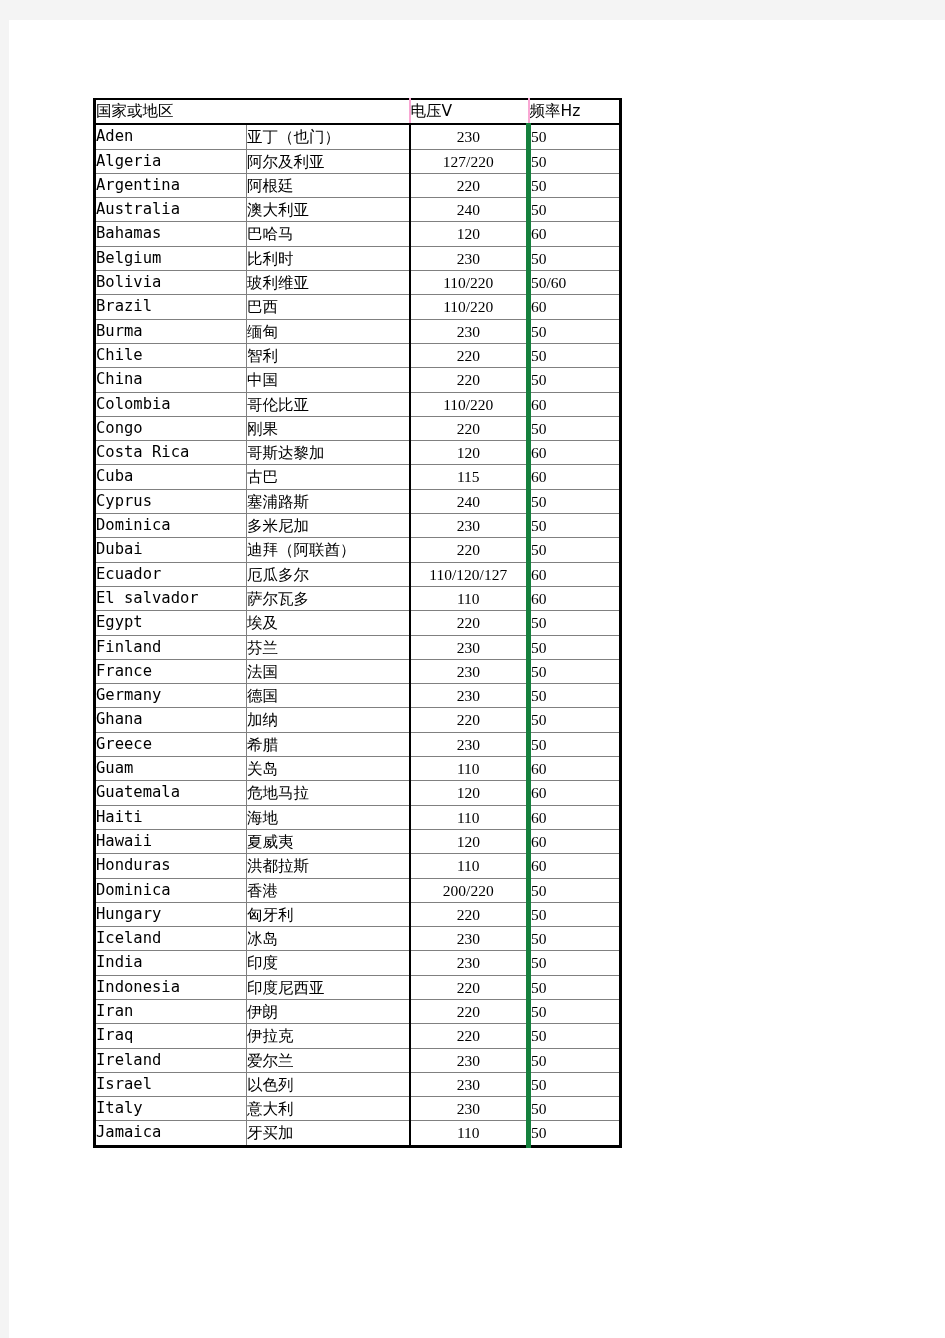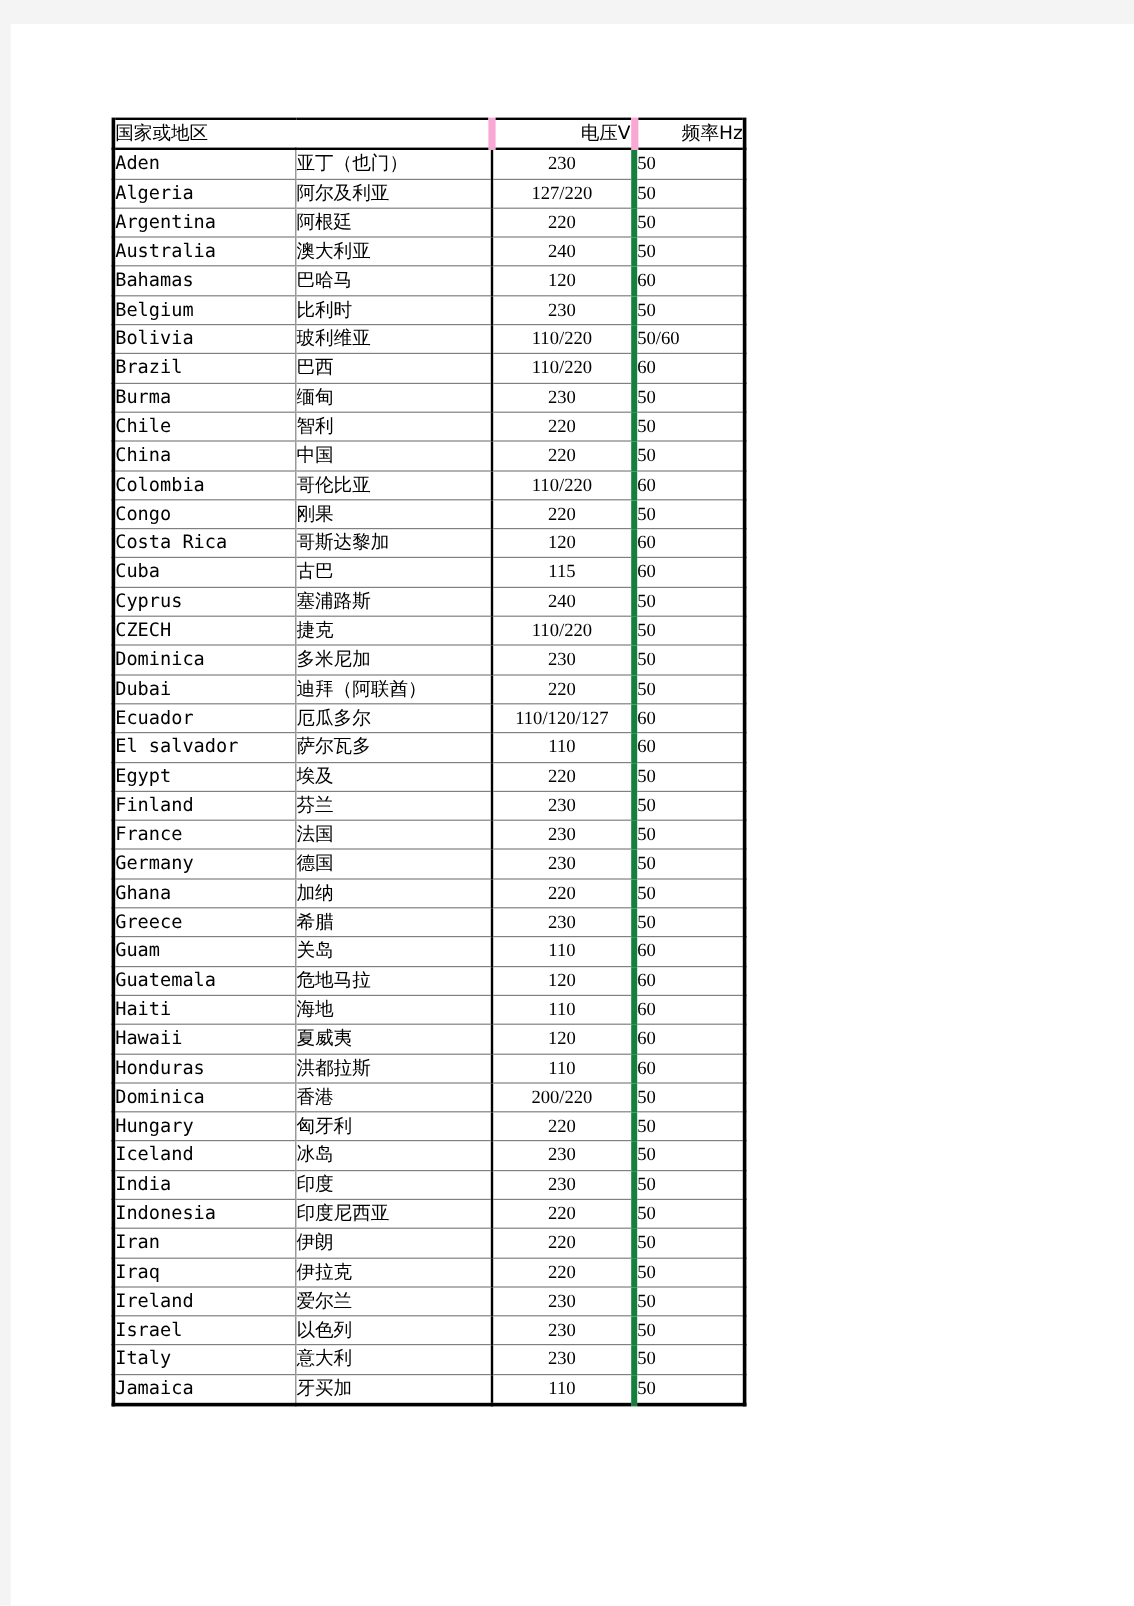--- a/index.html
+++ b/index.html
@@ -80,22 +80,22 @@
     line-height: 27px;
     border-bottom: 2px solid #000000;
   }
   th.h-country {
     text-align: left;
     padding-left: 5px;
     font-family: "DejaVu Sans", "Liberation Sans", sans-serif;
     font-size: 14px;
   }
   th.h-volt, th.h-freq {
-    text-align: right;
-    border-left: 6px solid #f9a8d4;
+    text-align: left;
+    border-left: 2px solid #f9a8d4;
     font-family: "DejaVu Sans", "Liberation Sans", sans-serif;
     font-size: 14px;
   }
 
   
   tbody tr td {
     border-top: 1px solid #808080;
   }
   tbody tr:first-child td {
     border-top: none;
@@ -238,26 +238,20 @@
           <td class="c-volt">115</td>
           <td class="c-freq">60</td>
         </tr>
         <tr>
           <td class="c-en">Cyprus</td>
           <td class="c-zh">塞浦路斯</td>
           <td class="c-volt">240</td>
           <td class="c-freq">50</td>
         </tr>
         <tr>
-          <td class="c-en">CZECH</td>
-          <td class="c-zh">捷克</td>
-          <td class="c-volt">110/220</td>
-          <td class="c-freq">50</td>
-        </tr>
-        <tr>
           <td class="c-en">Dominica</td>
           <td class="c-zh">多米尼加</td>
           <td class="c-volt">230</td>
           <td class="c-freq">50</td>
         </tr>
         <tr>
           <td class="c-en">Dubai</td>
           <td class="c-zh">迪拜（阿联酋）</td>
           <td class="c-volt">220</td>
           <td class="c-freq">50</td>

